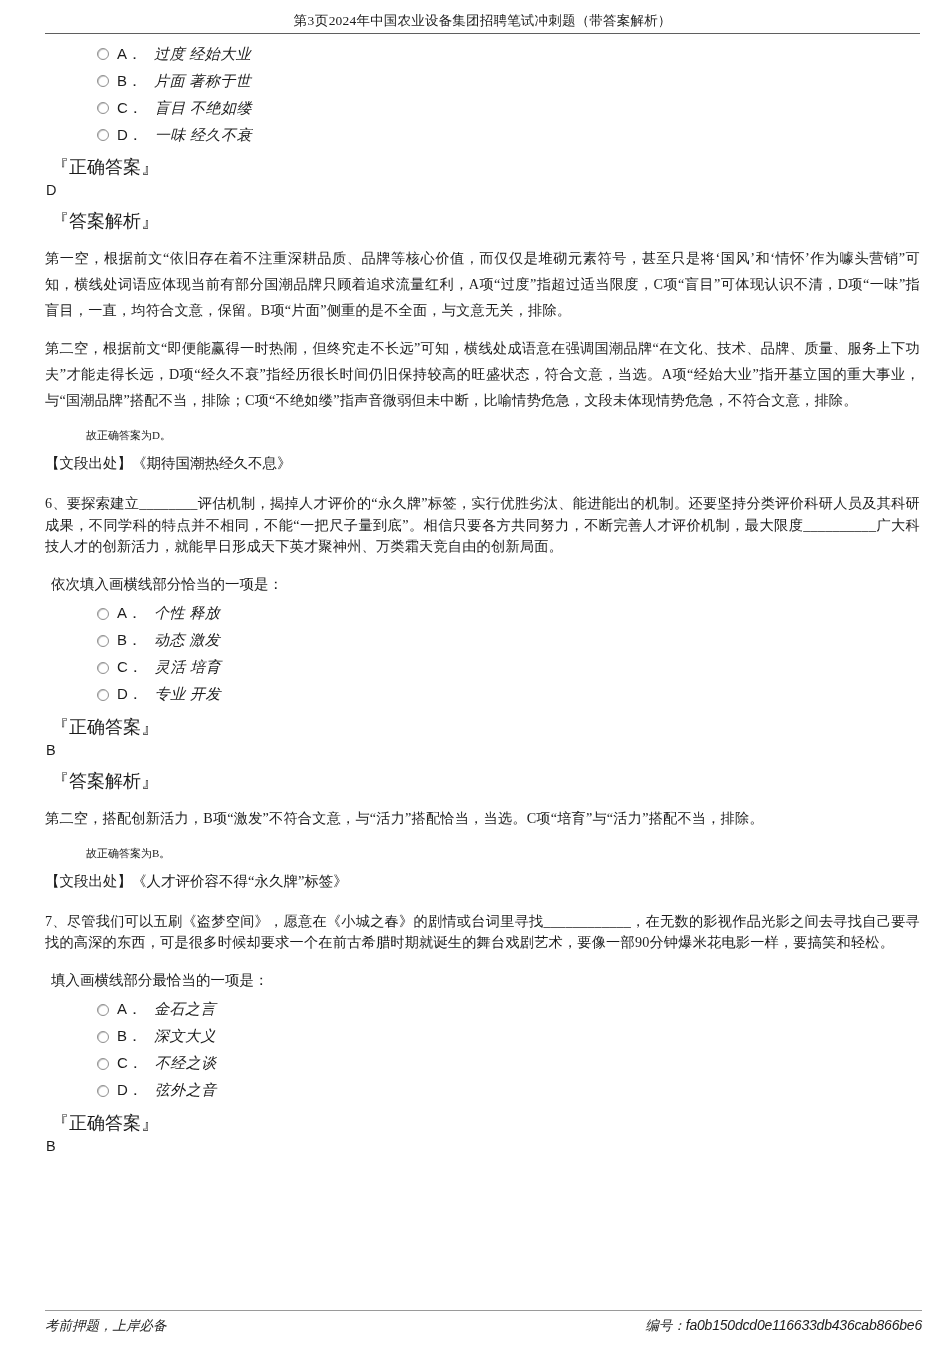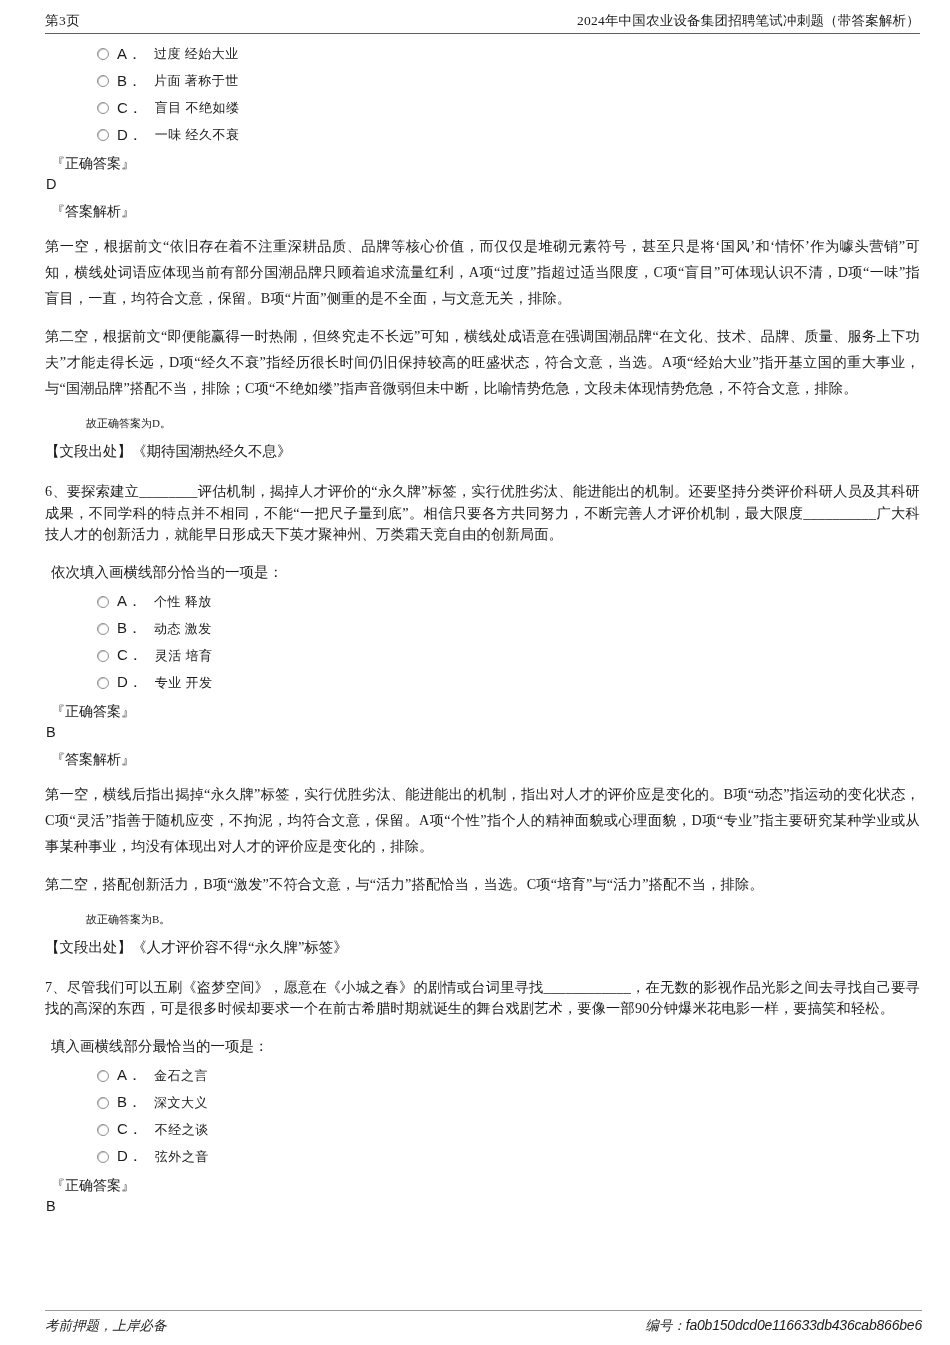--- a/index.html
+++ b/index.html
@@ -7,21 +7,21 @@
     width: 950px; height: 1345px;
     background: #ffffff;
     color: #1c1c1c;
     font-family: "Liberation Serif", "DejaVu Serif", serif;
     position: relative;
     overflow: hidden;
   }
   .page { padding: 12px 30px 0 45px; }
 
   .header {
-    display: flex; justify-content: space-between; align-items: flex-end;
+    display: flex; justify-content: center; align-items: flex-end;
     border-bottom: 1px solid #5f5f5f;
     padding-bottom: 3px;
     font-size: 13.5px;
   }
   .header .page-label { letter-spacing: 0.5px; }
   .header .doc-title { letter-spacing: 0.2px; }
 
   .q-prompt { margin: 17px 0 0 6px; font-size: 14.5px; }
 
   .options { margin: 11px 0 0 52px; }
@@ -30,23 +30,23 @@
     width: 10px; height: 10px; flex: 0 0 10px;
     border: 1px solid #8f8f8f; border-radius: 50%;
     background: radial-gradient(circle at 65% 65%, #ffffff 55%, #c9c9c9 100%);
     box-shadow: inset 0.5px 0.5px 1px rgba(0,0,0,0.25);
     margin-right: 8px;
   }
   .opt-letter {
     font-family: "Liberation Sans", sans-serif;
     font-size: 15px; margin-right: 12px;
   }
-  .opt-text { font-size: 13px; letter-spacing: 0.5px; }
+  .opt-text { font-size: 15px; letter-spacing: 0.5px; font-style: italic; }
 
-  .ans-label { margin: 11px 0 0 6px; font-size: 14px; }
+  .ans-label { margin: 11px 0 0 6px; font-size: 18px; }
   .ans-value {
     font-family: "Liberation Sans", sans-serif;
     font-size: 14.5px; margin: 3px 0 0 1px;
   }
 
   .para {
     margin-top: 12px; font-size: 14.2px;
     line-height: 26px; text-align: justify;
     letter-spacing: 0.2px;
   }
@@ -142,21 +142,20 @@
         <span class="radio"></span>
         <span class="opt-letter">D．</span>
         <span class="opt-text">专业 开发</span>
       </div>
     </div>
 
     <div class="ans-label">『正确答案』</div>
     <div class="ans-value">B</div>
     <div class="ans-label">『答案解析』</div>
 
-    <div class="para">第一空，横线后指出揭掉“永久牌”标签，实行优胜劣汰、能进能出的机制，指出对人才的评价应是变化的。B项“动态”指运动的变化状态，C项“灵活”指善于随机应变，不拘泥，均符合文意，保留。A项“个性”指个人的精神面貌或心理面貌，D项“专业”指主要研究某种学业或从事某种事业，均没有体现出对人才的评价应是变化的，排除。</div>
     <div class="para">第二空，搭配创新活力，B项“激发”不符合文意，与“活力”搭配恰当，当选。C项“培育”与“活力”搭配不当，排除。</div>
 
     <div class="conclusion">故正确答案为B。</div>
     <div class="source">【文段出处】《人才评价容不得“永久牌”标签》</div>
   </div>
 
   <div>
     <div class="q-body">7、尽管我们可以五刷《盗梦空间》，愿意在《小城之春》的剧情或台词里寻找____________，在无数的影视作品光影之间去寻找自己要寻找的高深的东西，可是很多时候却要求一个在前古希腊时期就诞生的舞台戏剧艺术，要像一部90分钟爆米花电影一样，要搞笑和轻松。</div>
     <div class="q-prompt">填入画横线部分最恰当的一项是：</div>
 

